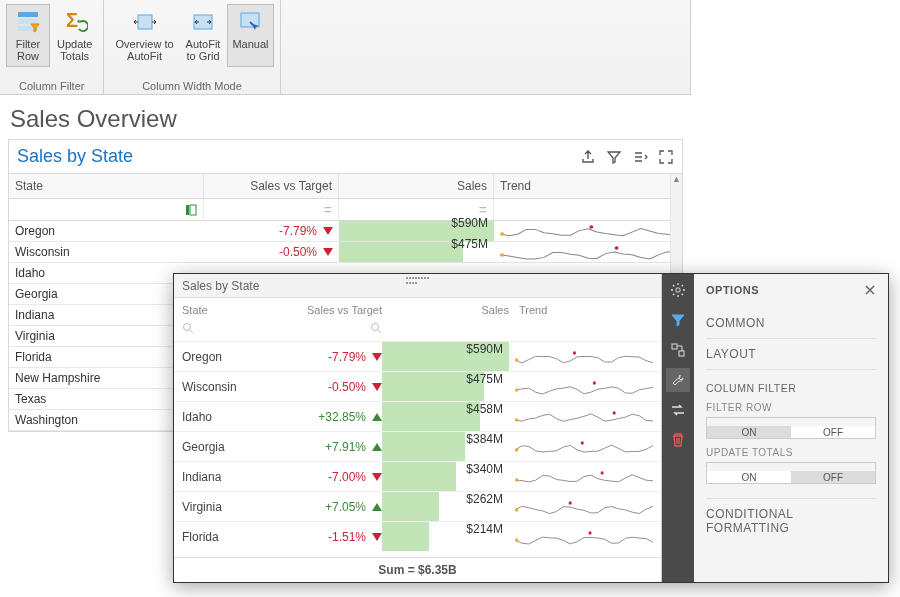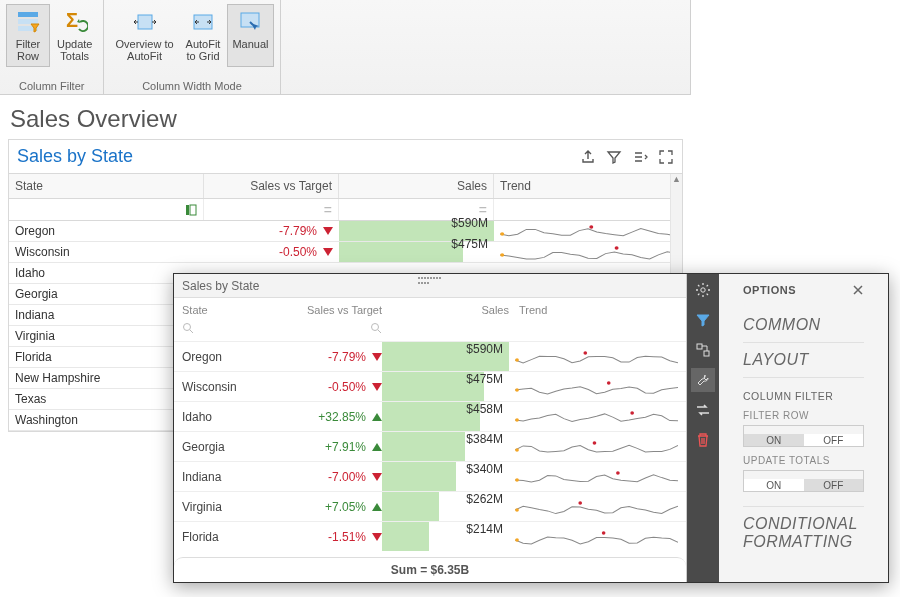--- a/index.html
+++ b/index.html
@@ -116,34 +116,34 @@
   .d-col-trend { flex: 1; padding-left: 10px; }
   .designer-filter { display: flex; padding: 0 8px 4px 8px; color: #bbb; font-size: 12px; }
   .designer-filter .s { width: 95px; }
   .designer-filter .v { width: 105px; text-align: right; }
   .designer-row { display: flex; align-items: stretch; height: 30px; border-top: 1px solid #eee; padding: 0 8px; }
   .designer-row .d-state { width: 95px; display: flex; align-items: center; color: #444; }
   .designer-row .d-svt { width: 105px; display: flex; align-items: center; justify-content: flex-end; }
   .designer-row .d-sales { width: 127px; position: relative; }
   .designer-row .d-sales .bar-fill { background: #c2e5b8; }
   .designer-row .d-trend { flex: 1; padding-left: 6px; display:flex; align-items:center; }
-  .designer-footer { border-top: 1px solid #ddd; text-align: center; padding: 5px; font-size: 12px; color: #555; border-radius: 9px; }
+  .designer-footer { border-top: 1px solid #ddd; text-align: center; padding: 5px; font-size: 12px; color: #555; }
 
   .tool-strip {
     width: 32px; background: #4a4a4a; display: flex; flex-direction: column; align-items: center; padding-top: 4px; gap: 6px;
   }
   .tool-strip .titem { width: 24px; height: 24px; display:flex; align-items:center; justify-content:center; cursor:pointer; }
   .tool-strip svg { stroke: #ddd; fill: none; }
   .tool-strip .titem.active { background: #666; }
   .tool-strip .titem.delete svg { stroke: #e55; }
 
-  .options-pane { width: 169px; background: #f4f4f4; padding: 10px 24px; font-size: 11px; color: #555; }
+  .options-pane { width: 194px; background: #f4f4f4; padding: 10px 12px; font-size: 11px; color: #555; }
   .options-head { display: flex; justify-content: space-between; align-items: center; margin-bottom: 12px; }
   .options-head span { font-weight: 600; letter-spacing: 0.5px; }
-  .opt-section { padding: 8px 0; border-bottom: 1px solid #e0e0e0; font-size: 16px; letter-spacing: 0.5px; color: #666; font-style: italic; }
+  .opt-section { padding: 8px 0; border-bottom: 1px solid #e0e0e0; font-size: 12px; letter-spacing: 0.5px; color: #666; }
   .opt-sub { padding-top: 12px; }
   .opt-sub-title { font-size: 10.5px; letter-spacing: 0.5px; color: #666; margin-bottom: 6px; }
   .opt-label { font-size: 10px; color: #888; letter-spacing: 0.5px; margin: 8px 0 4px 0; }
   .toggle { display: flex; border: 1px solid #ccc; height: 22px; font-size: 10px; }
   .toggle > div { flex: 1; display: flex; align-items: center; justify-content: center; cursor: pointer; background: #fff; margin-top: 8px; }
   .toggle > div.on { background: #dcdcdc; }
 
   .equals-icon { color:#bbb; font-size:14px; }
   .filter-ind { width:12px; height:12px; }
 </style>

